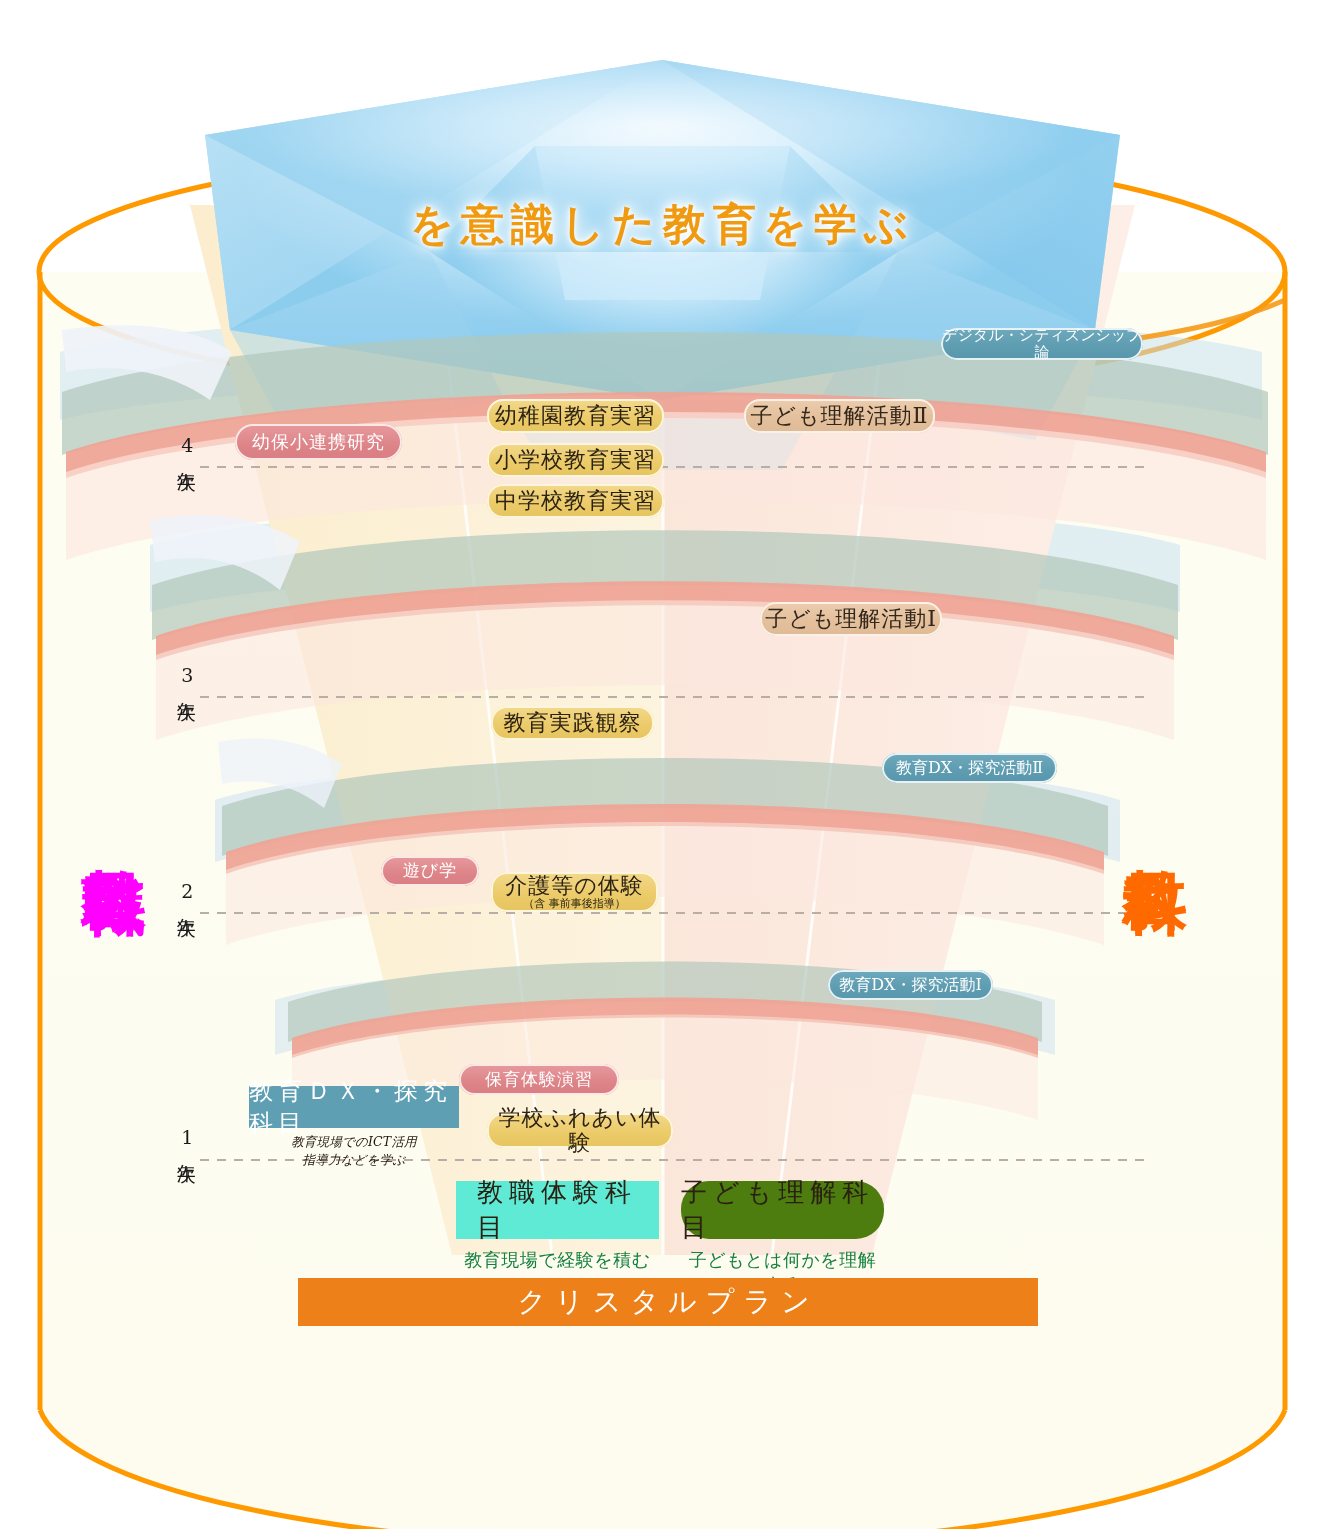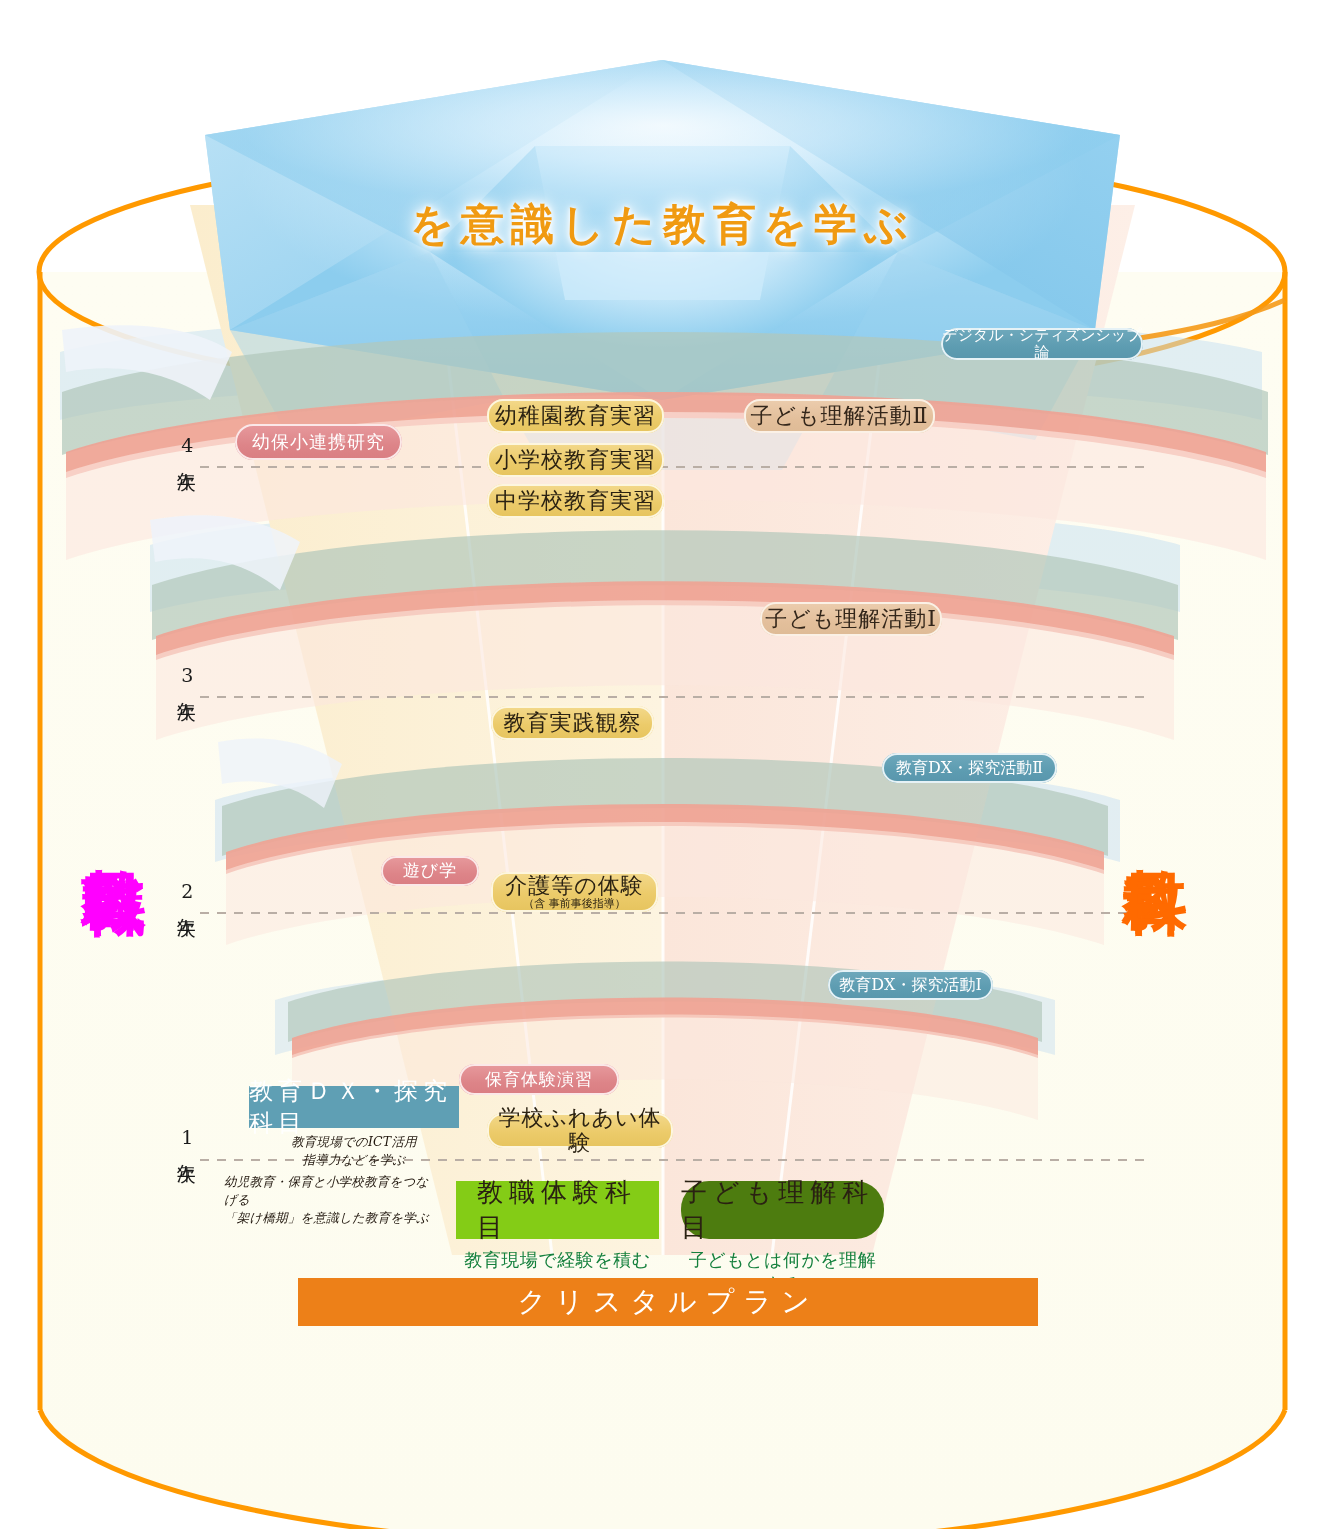--- a/index.html
+++ b/index.html
@@ -74,21 +74,21 @@
     font-style:italic;
   }
   .legend .desc.c{text-align:center;}
 
   
   .catbox{position:absolute;}
   .catbox .hdr{
     display:flex;align-items:center;justify-content:center;
     font-size:26px;letter-spacing:6px;color:#2a2112;height:58px;
   }
-  .catbox .hdr.y{background:#84cc16;padding-left:21px;}
+  .catbox .hdr.y{background:#5eead4;padding-left:21px;}
   .catbox .hdr.t{background:#4d7c0f;border-radius:28px;}
   .catbox .desc{
     text-align:center;font-size:18px;color:#15803d;margin-top:9px;letter-spacing:0.5px;
   }
 
   
   #crystal{
     position:absolute;left:298px;top:1278px;width:740px;height:48px;
     background:#ED8018;color:#ffffff;display:flex;align-items:center;
     justify-content:center;font-size:28px;letter-spacing:9px;
@@ -262,22 +262,20 @@
     <span>学校ふれあい体験</span>
   </div>
 
   <div class="legend" style="left:224px;top:1086px;width:210px;margin-left:25px;">
     <div class="hdr teal">教育ＤＸ・探究科目</div>
     <div class="desc c" style="white-space:pre-line">教育現場でのICT活用
 指導力などを学ぶ</div>
   </div>
 
   <div class="legend" style="left:224px;top:1168px;width:210px;">
-    <div class="desc" style="white-space:pre-line">幼児教育・保育と小学校教育をつなげる
-「架け橋期」を意識した教育を学ぶ</div>
   </div>
 
   <div class="catbox" style="left:456px;top:1181px;width:203px;">
     <div class="hdr y">教職体験科目</div>
     <div class="desc">教育現場で経験を積む</div>
   </div>
 
   <div class="catbox" style="left:681px;top:1181px;width:203px;">
     <div class="hdr t">子ども理解科目</div>
     <div class="desc">子どもとは何かを理解する</div>

